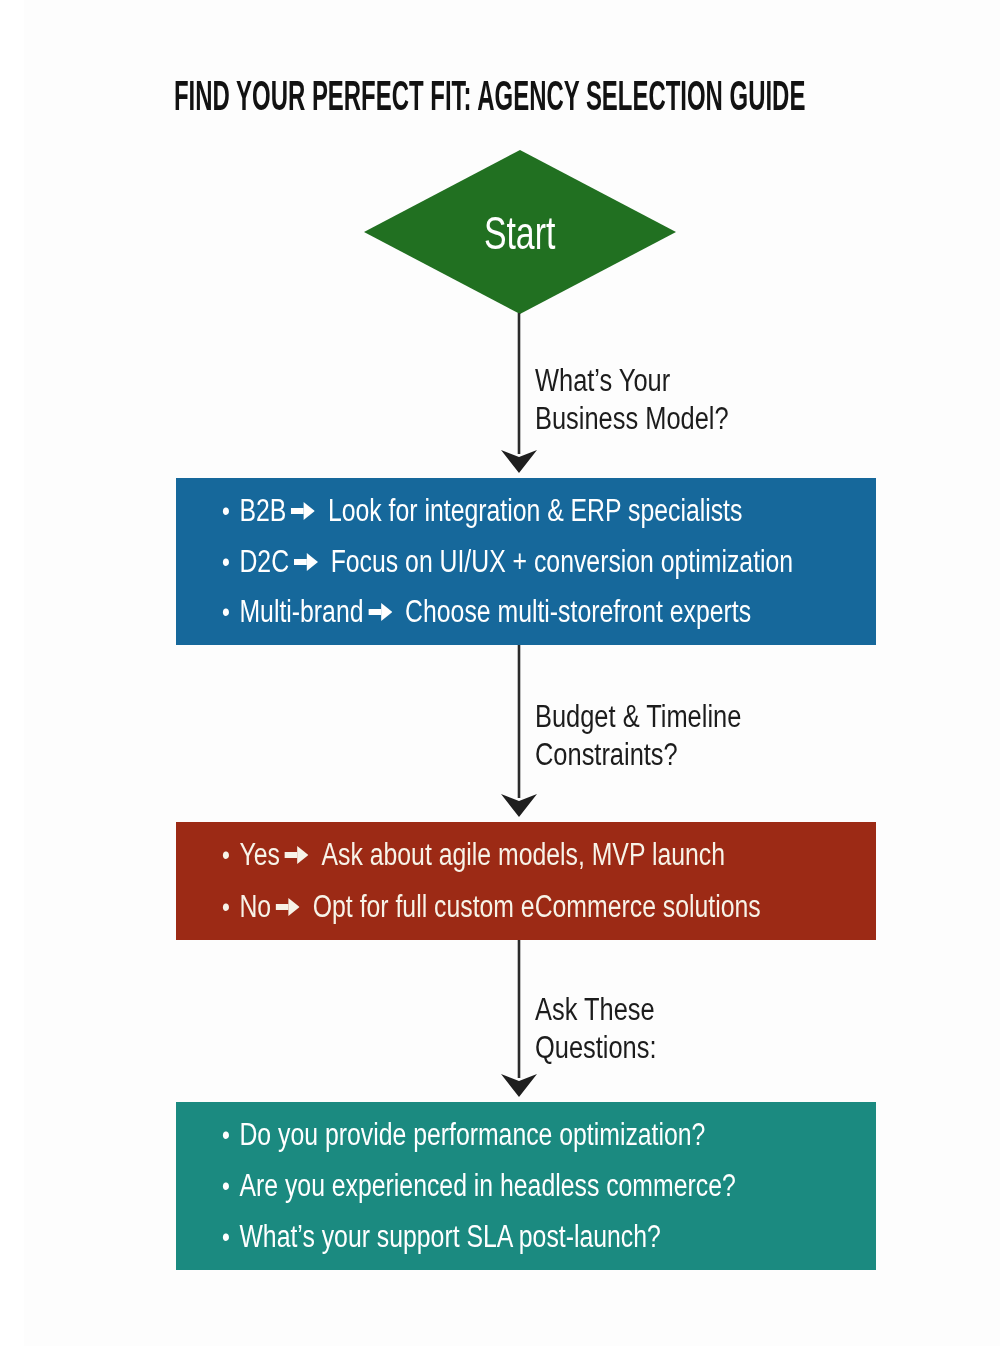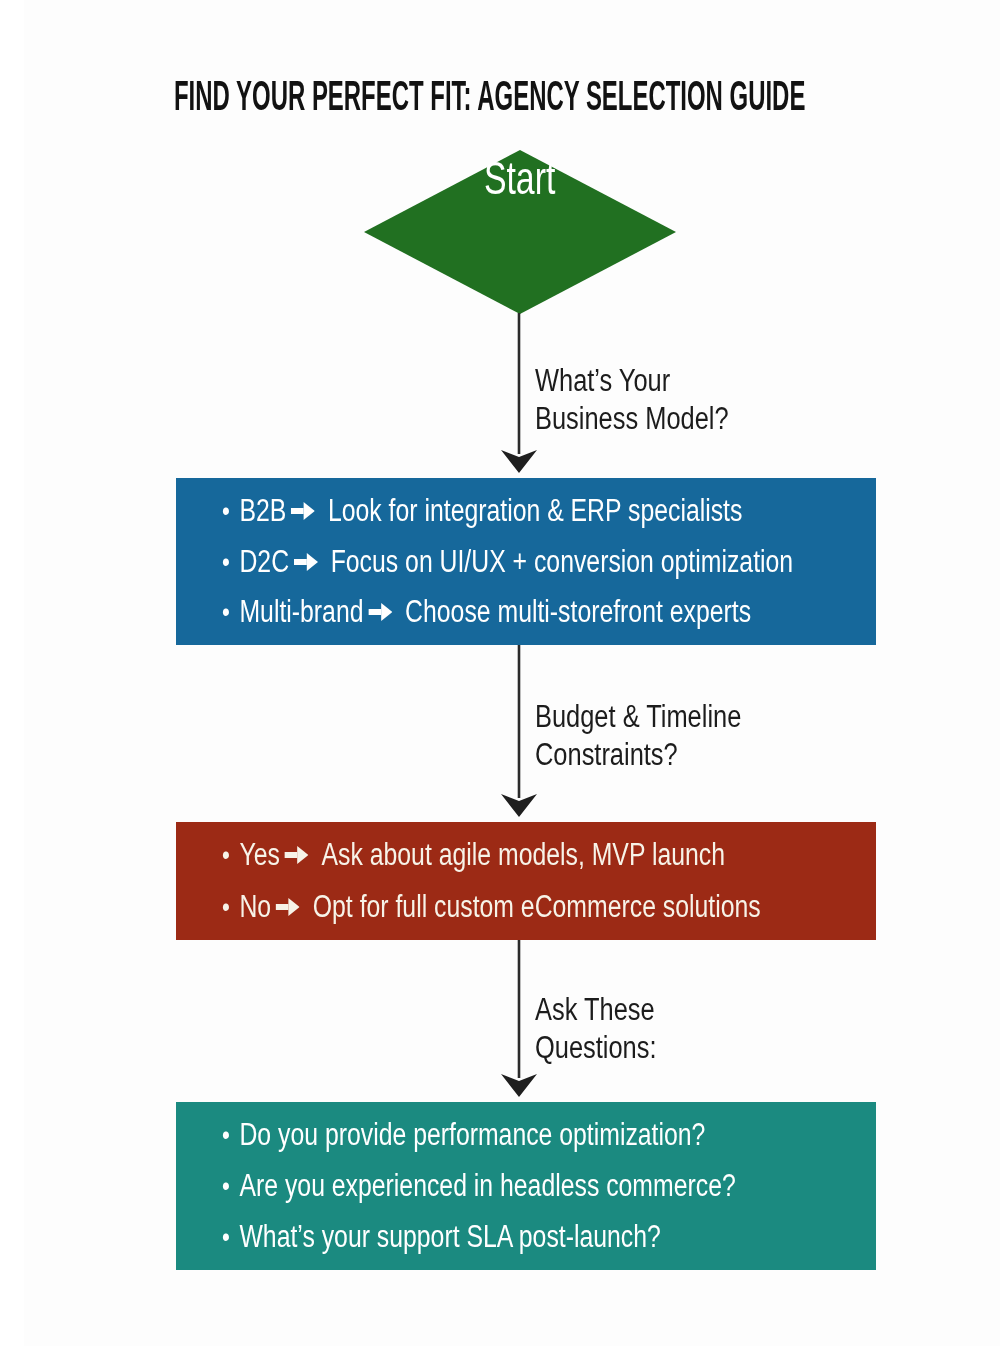--- a/index.html
+++ b/index.html
@@ -33,20 +33,21 @@
     left: 340px;
     top: 150px;
     width: 312px;
     height: 164px;
   }
   .diamond-wrap svg { display: block; }
   .diamond-label {
     position: absolute;
     inset: 0;
     display: flex;
+    align-items: center;
     justify-content: center;
     color: #ffffff;
     font-size: 47px;
     white-space: nowrap;
   }
   .diamond-label span {
     display: inline-block;
     transform: scaleX(0.72);
   }
 

